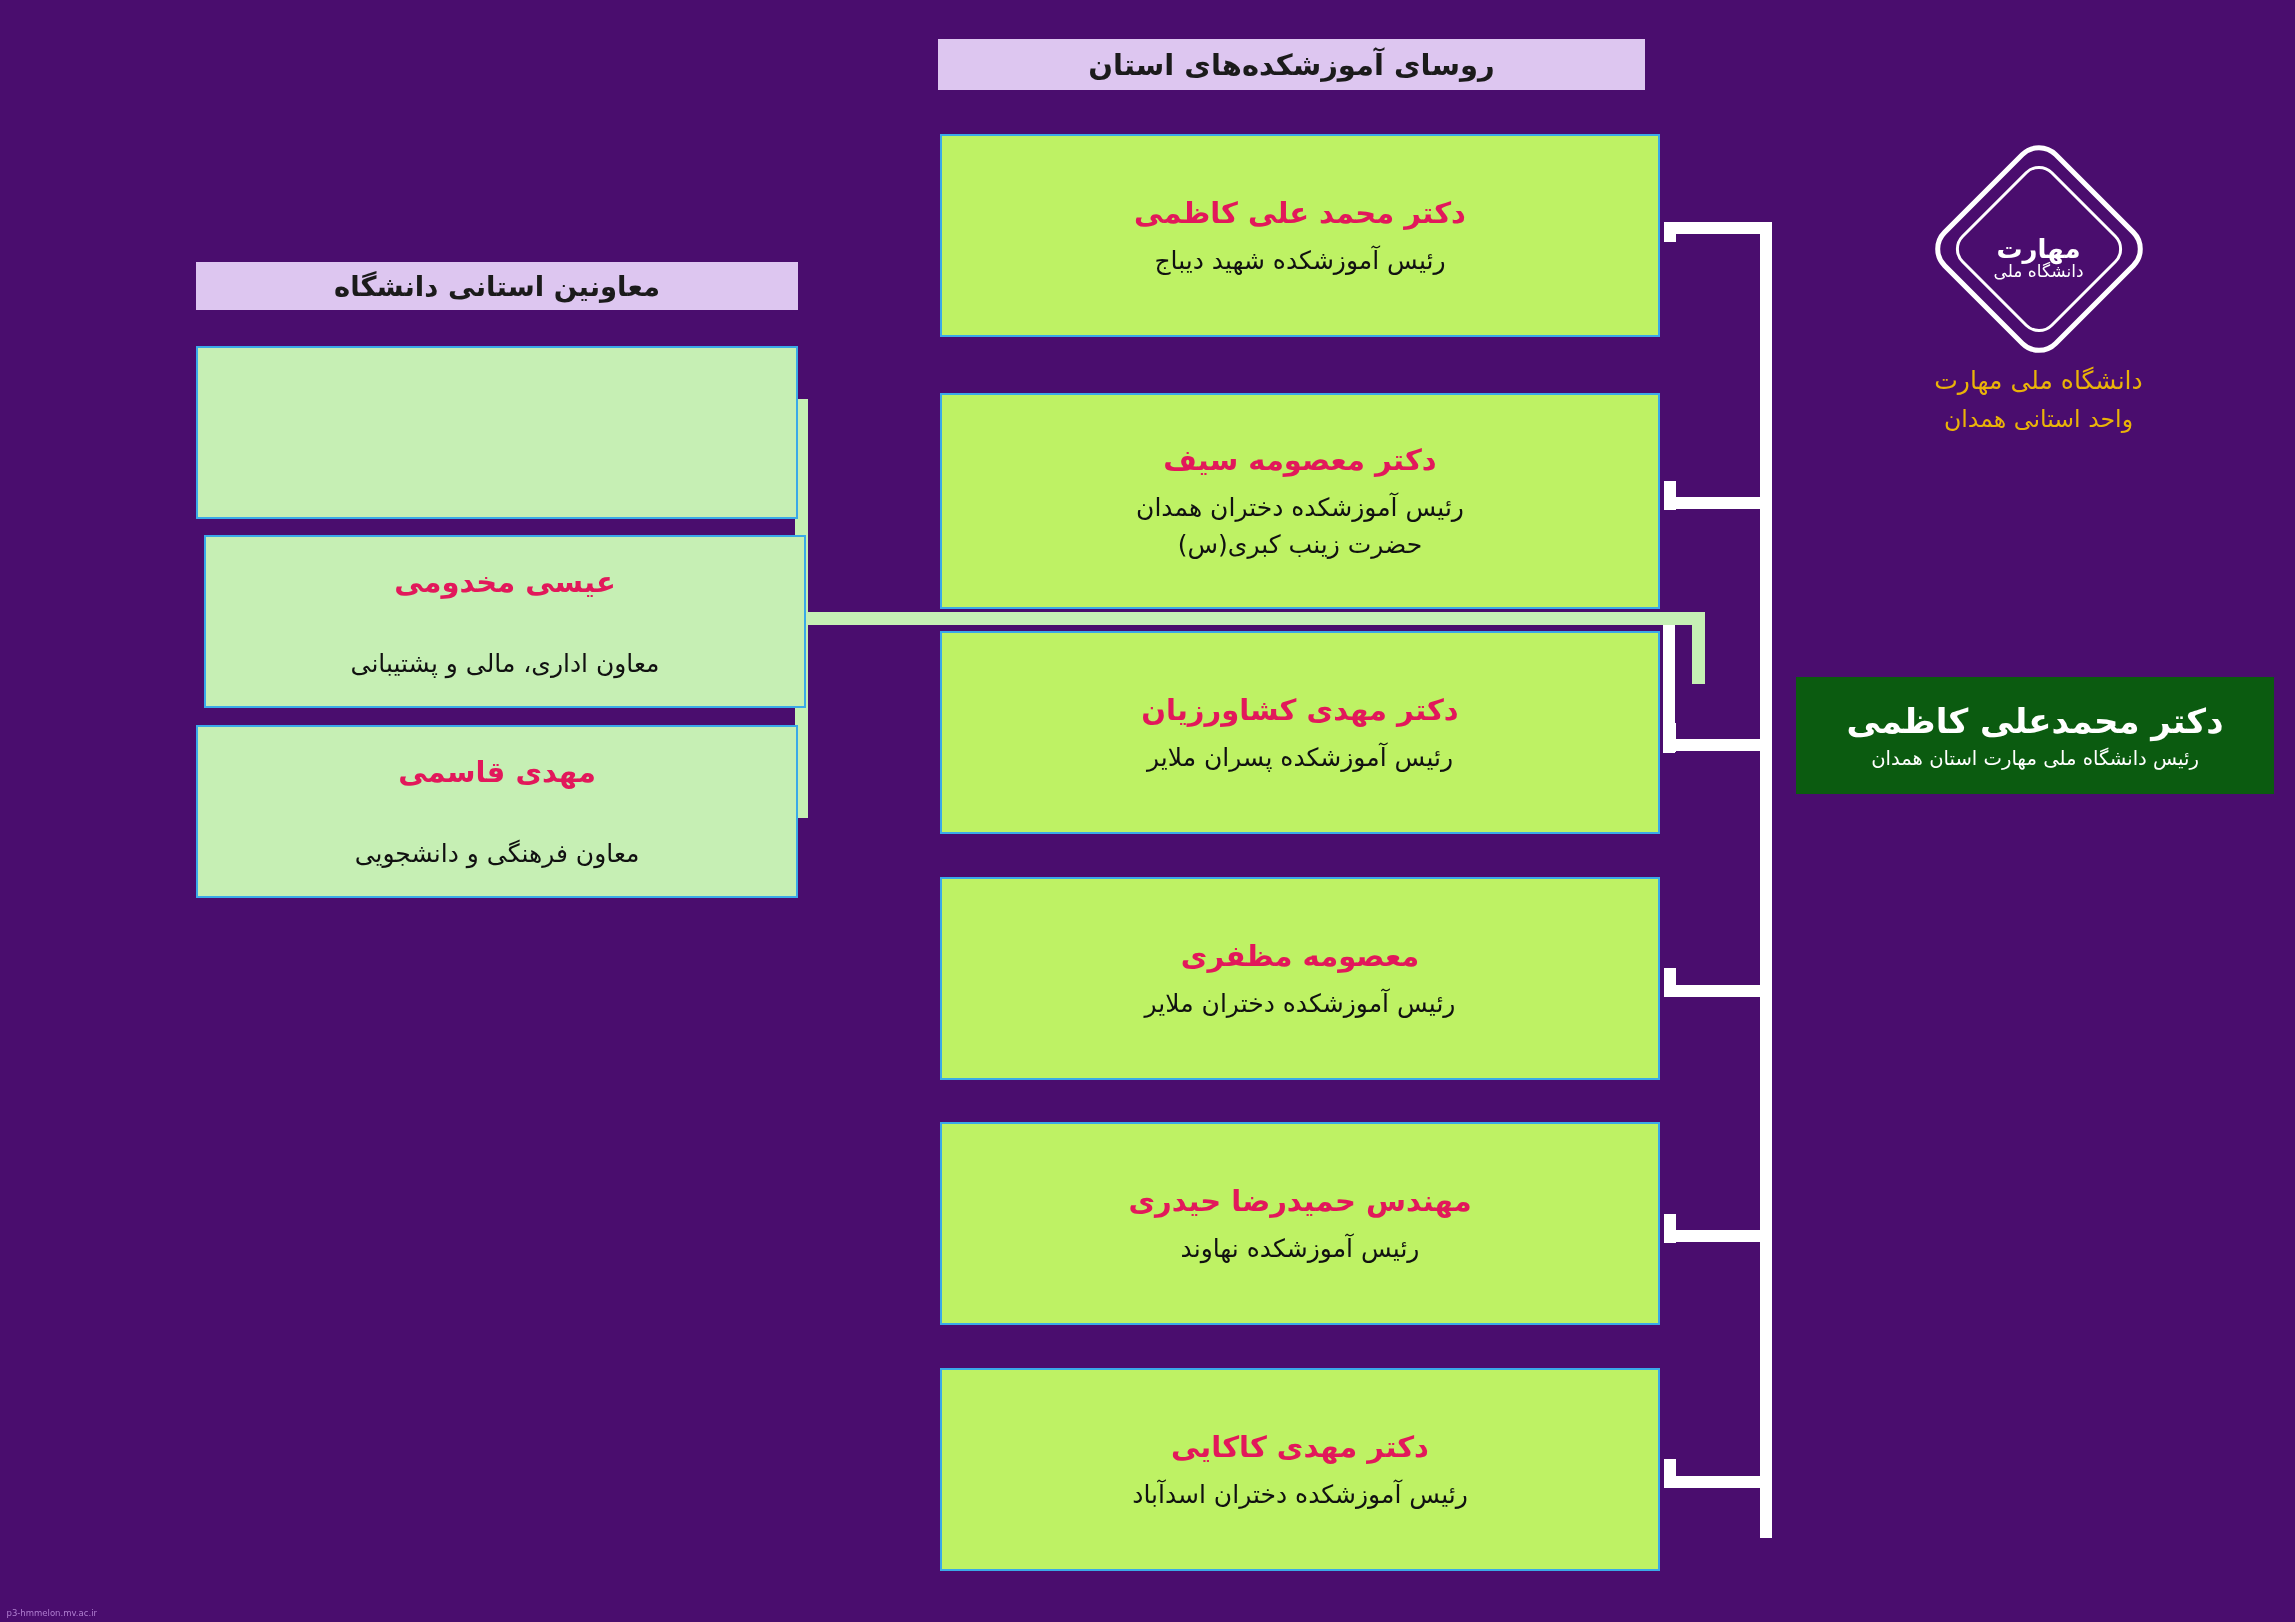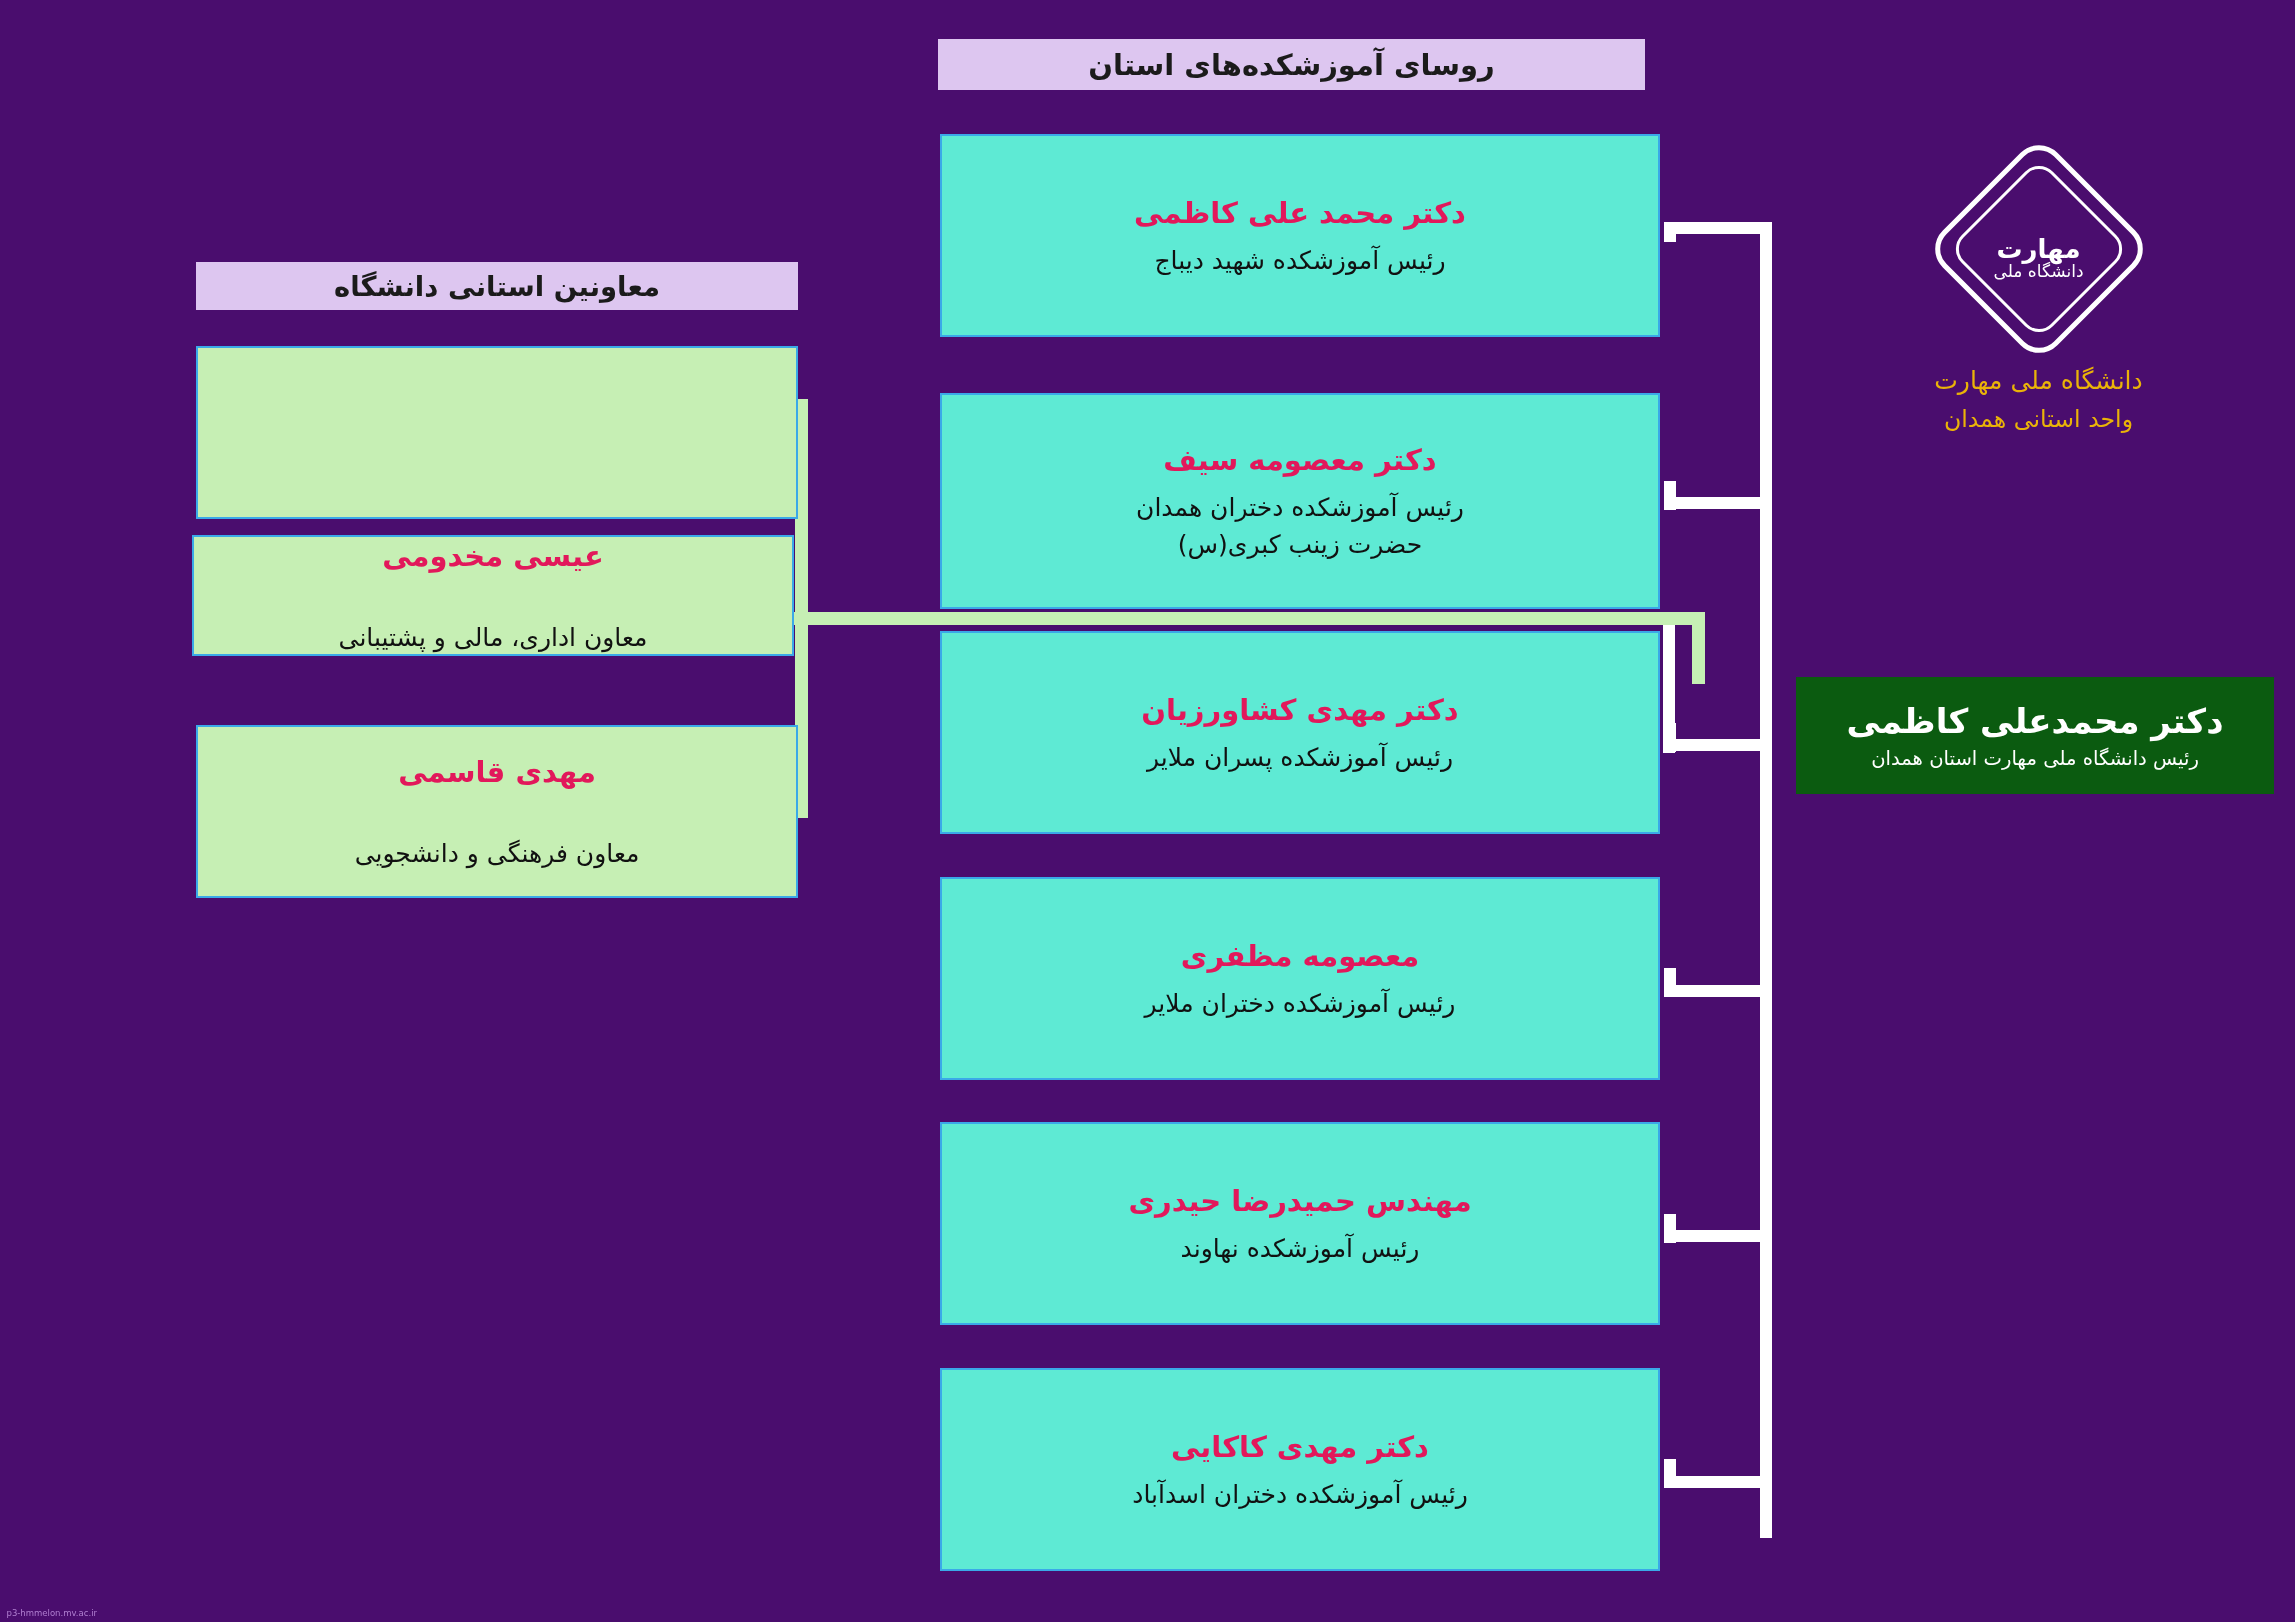--- a/index.html
+++ b/index.html
@@ -41,21 +41,21 @@
     color: #1b1b1b;
     font-weight: bold;
     display: flex;
     align-items: center;
     justify-content: center;
     letter-spacing: 0.1px;
   }
 
   
   .dean {
-    background: #5eead4;
+    background: #bef264;
     border: 2.6px solid #3aa9e8;
     text-align: center;
   }
   .dean .name {
     color: #e2185b;
     font-weight: bold;
     font-size: 29px;
     margin-bottom: 9.2px;
   }
   .dean .role {
@@ -268,21 +268,21 @@
     <div class="role">
       <span>رئیس آموزشکده دختران اسدآباد</span>
     </div>
   </div>
 
   <div class="box deputy" style="left:196px; top:346px; width:602px; height:173px;">
     <div class="name"></div>
     <div class="role"></div>
   </div>
 
-  <div class="box deputy" style="left:192px; top:535px; width:602px; height:121px;">
+  <div class="box deputy" style="left:204px; top:535px; width:602px; height:173px;">
     <div class="name">عیسی مخدومی</div>
     <div class="role">معاون اداری، مالی و پشتیبانی</div>
   </div>
 
   <div class="box deputy" style="left:196px; top:725px; width:602px; height:173px;">
     <div class="name">مهدی قاسمی</div>
     <div class="role">معاون فرهنگی و دانشجویی</div>
   </div>
 
   <div class="logo-wrap" style="left:1901px; top:141px; width:275px;">

